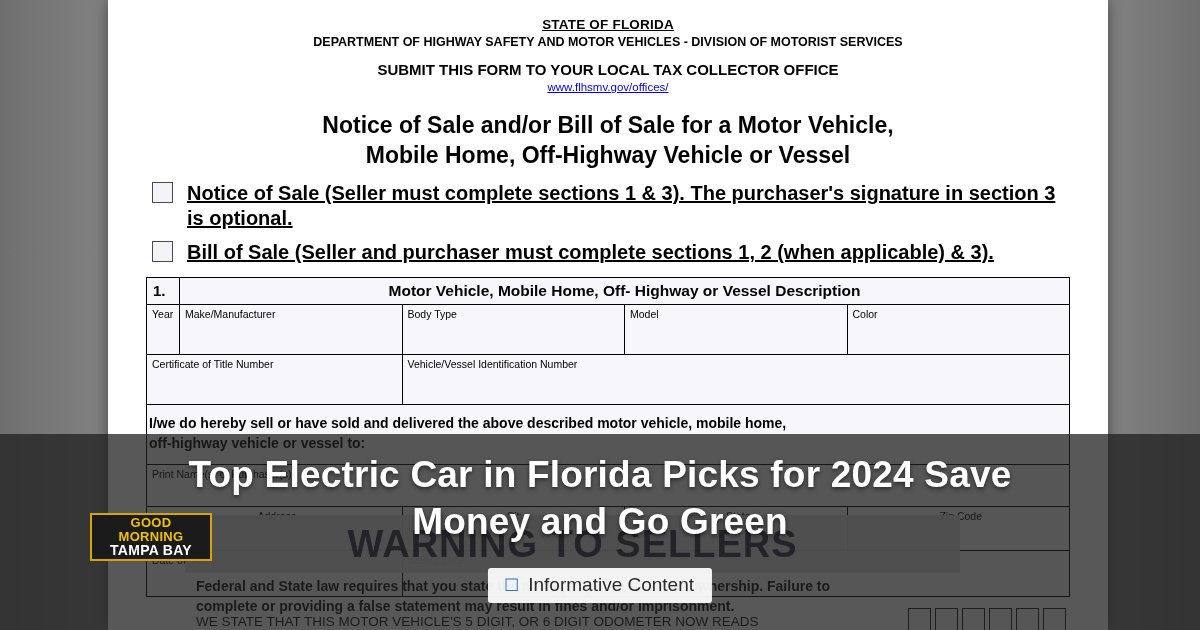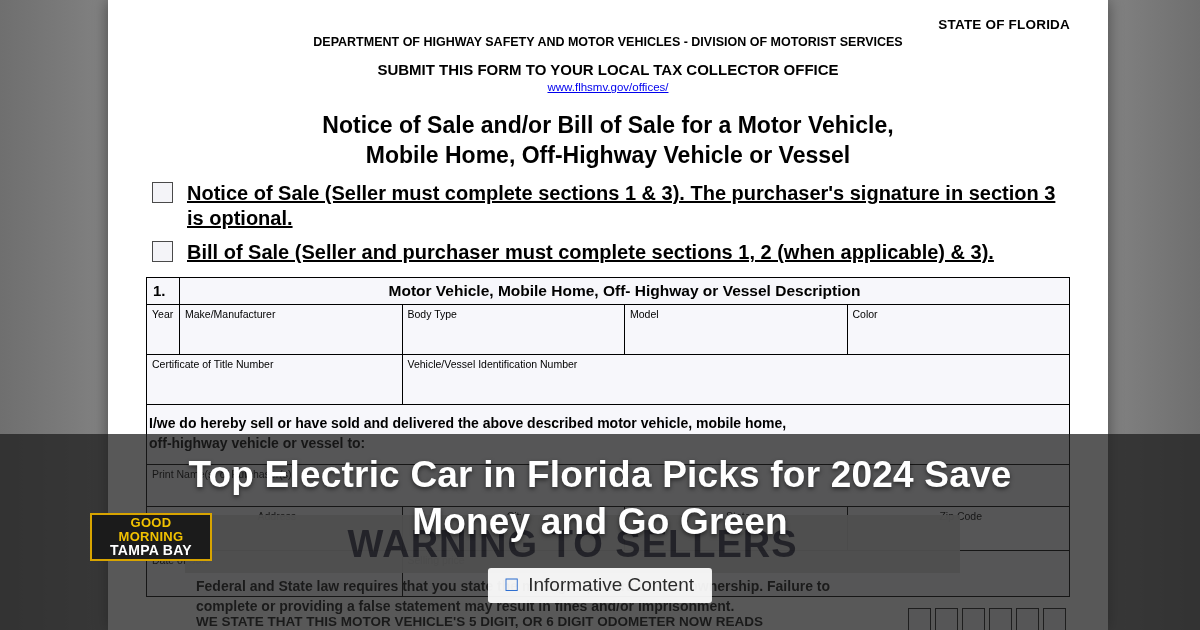--- a/index.html
+++ b/index.html
@@ -44,25 +44,26 @@
   }
   .doc {
     position: absolute;
     left: 0; top: 0;
     width: 1000px;
     padding: 16px 38px 0 38px;
     box-sizing: border-box;
     color: #000;
   }
   .hdr-line1 {
-    text-align: right;
+    text-align: center;
     font-size: 13.5px;
     font-weight: bold;
     letter-spacing: 0.2px;
     line-height: 1.35;
+    text-decoration: underline;
   }
   .hdr-line2 {
     text-align: center;
     font-size: 12.5px;
     font-weight: bold;
     line-height: 1.4;
   }
   .hdr-line3 {
     text-align: center;
     font-size: 15px;
@@ -253,21 +254,21 @@
     font-weight: bold;
     color: #111;
     line-height: 1.45;
   }
   .odo-line {
     position: absolute;
     left: 196px;
     top: 614px;
     width: 760px;
     font-size: 13.5px;
-    font-weight: bold;
+    font-weight: normal;
     color: #111;
     display: flex;
     align-items: center;
     gap: 8px;
   }
   .odo-cells {
     position: absolute;
     right: 42px;
     top: 608px;
     display: flex;

